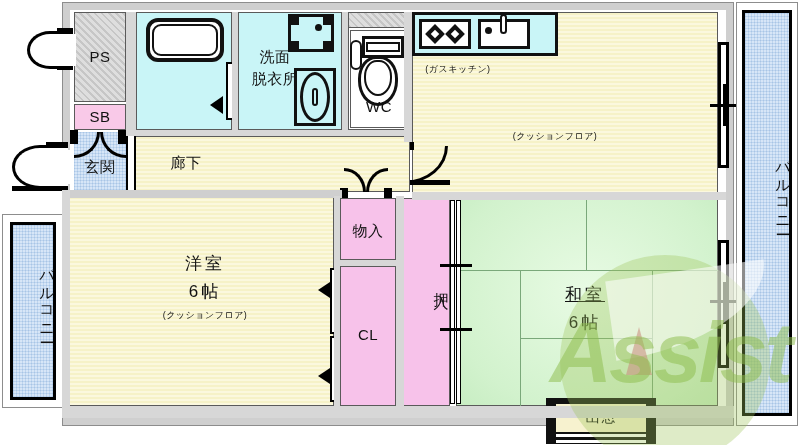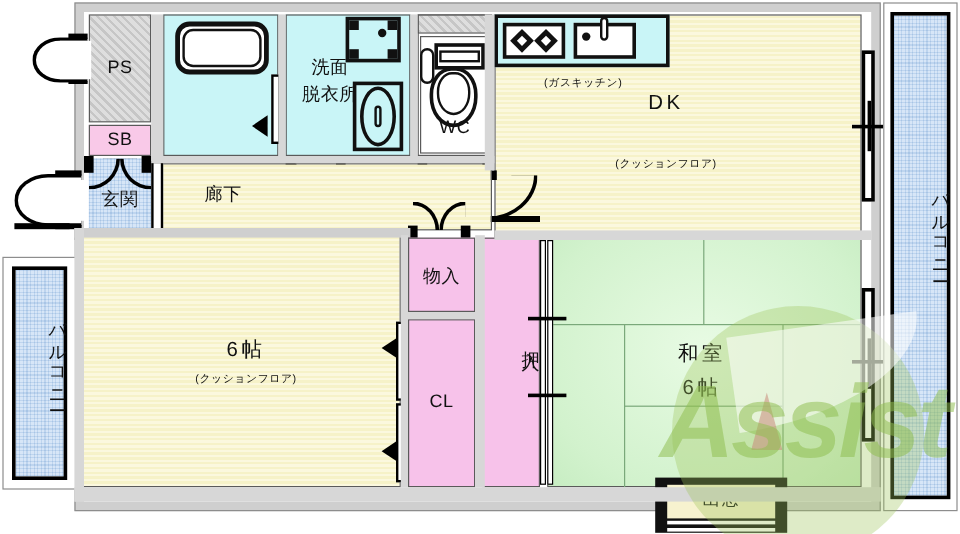--- a/index.html
+++ b/index.html
@@ -158,23 +158,22 @@
               transform:rotate(45deg);"></div>
   <div class="b" style="left:432px;top:31px;width:6px;height:6px;background:#fff;
               transform:rotate(45deg);"></div>
   <div class="b" style="left:448px;top:27px;width:14px;height:14px;background:#111;
               transform:rotate(45deg);"></div>
   <div class="b" style="left:452px;top:31px;width:6px;height:6px;background:#fff;
               transform:rotate(45deg);"></div>
   <div class="b" style="left:478px;top:19px;width:52px;height:30px;border:3px solid #111;background:#fff;"></div>
   <div class="b" style="left:500px;top:14px;width:7px;height:20px;border:2px solid #111;border-radius:4px;background:#fff;"></div>
   <div class="b" style="left:485px;top:27px;width:7px;height:7px;border-radius:50%;background:#111;"></div>
-  <div class="lbl lbl-xs" style="left:420px;top:64px;width:132px;text-align:center;">(ガスキッチン)</div>
-
-  <div class="lbl lbl-lg" style="left:490px;top:76px;width:130px;">DK</div>
+  <div class="lbl lbl-xs" style="left:392px;top:64px;width:132px;text-align:center;">(ガスキッチン)</div>
+
   <div class="lbl lbl-xs" style="left:490px;top:131px;width:130px;">(クッションフロア)</div>
 
   <div class="b" style="left:404px;top:142px;width:10px;height:8px;background:#000;"></div>
   <div class="b" style="left:404px;top:146px;width:44px;height:38px;border:3px solid #000;
               border-radius:0 0 100% 0;border-top:none;border-left:none;"></div>
   <div class="b" style="left:406px;top:180px;width:44px;height:5px;background:#000;"></div>
 
   <div class="b" style="left:718px;top:42px;width:11px;height:126px;background:#fff;border:3px solid #000;"></div>
   <div class="b tick-h" style="left:710px;top:104px;width:38px;"></div>
   <div class="b tick-v" style="left:723px;top:84px;height:42px;"></div>
@@ -190,20 +189,21 @@
   <div class="b" style="left:226px;top:238px;width:50px;height:5px;background:#000;"></div>
 
   <div class="b" style="left:340px;top:188px;width:8px;height:12px;background:#000;"></div>
   <div class="b" style="left:384px;top:188px;width:8px;height:12px;background:#000;"></div>
   <div class="b" style="left:344px;top:168px;width:22px;height:24px;border:3px solid #000;
               border-radius:0 100% 0 0;border-bottom:none;border-left:none;"></div>
   <div class="b" style="left:366px;top:168px;width:22px;height:24px;border:3px solid #000;
               border-radius:100% 0 0 0;border-bottom:none;border-right:none;"></div>
 
   <div class="b f-cf thin" style="left:68px;top:196px;width:266px;height:210px;"></div>
+  <div class="lbl lbl-lg" style="left:140px;top:254px;width:130px;">洋室</div>
   <div class="lbl lbl-lg" style="left:140px;top:282px;width:130px;">6帖</div>
   <div class="lbl lbl-xs" style="left:140px;top:310px;width:130px;">(クッションフロア)</div>
 
   <div class="b f-wall" style="left:62px;top:190px;width:280px;height:8px;"></div>
 
   <div class="b" style="left:62px;top:200px;width:8px;height:196px;background:#fff;border-right:1px solid #999;"></div>
 
   <div class="b f-pink2 thin" style="left:340px;top:198px;width:56px;height:62px;"></div>
   <div class="lbl lbl-md" style="left:338px;top:222px;width:60px;">物入</div>
 
@@ -223,21 +223,21 @@
   <div class="lbl lbl-md lbl-v" style="left:402px;top:280px;width:48px;text-align:center;">押入</div>
 
   <div class="b f-tatami thin" style="left:456px;top:198px;width:262px;height:208px;"></div>
 
   <div class="b" style="left:456px;top:270px;width:262px;height:1px;background:#7aa87a;"></div>
   <div class="b" style="left:586px;top:198px;width:1px;height:72px;background:#7aa87a;"></div>
   <div class="b" style="left:520px;top:270px;width:1px;height:136px;background:#7aa87a;"></div>
   <div class="b" style="left:652px;top:270px;width:1px;height:136px;background:#7aa87a;"></div>
   <div class="b" style="left:520px;top:338px;width:132px;height:1px;background:#7aa87a;"></div>
 
-  <div class="lbl lbl-lg" style="left:525px;top:285px;width:120px;">和室</div>
+  <div class="lbl lbl-lg" style="left:525px;top:285px;width:120px;text-decoration:underline;">和室</div>
   <div class="lbl lbl-lg" style="left:525px;top:313px;width:120px;">6帖</div>
 
   <div class="b" style="left:450px;top:200px;width:5px;height:204px;background:#fff;border:1px solid #000;"></div>
   <div class="b" style="left:456px;top:200px;width:5px;height:204px;background:#fff;border:1px solid #000;"></div>
   <div class="b tick-h" style="left:440px;top:264px;width:32px;"></div>
   <div class="b tick-h" style="left:440px;top:328px;width:32px;"></div>
 
   <div class="b" style="left:718px;top:240px;width:11px;height:128px;background:#fff;border:3px solid #000;"></div>
   <div class="b tick-h" style="left:710px;top:300px;width:38px;"></div>
   <div class="b tick-v" style="left:723px;top:282px;height:42px;"></div>

